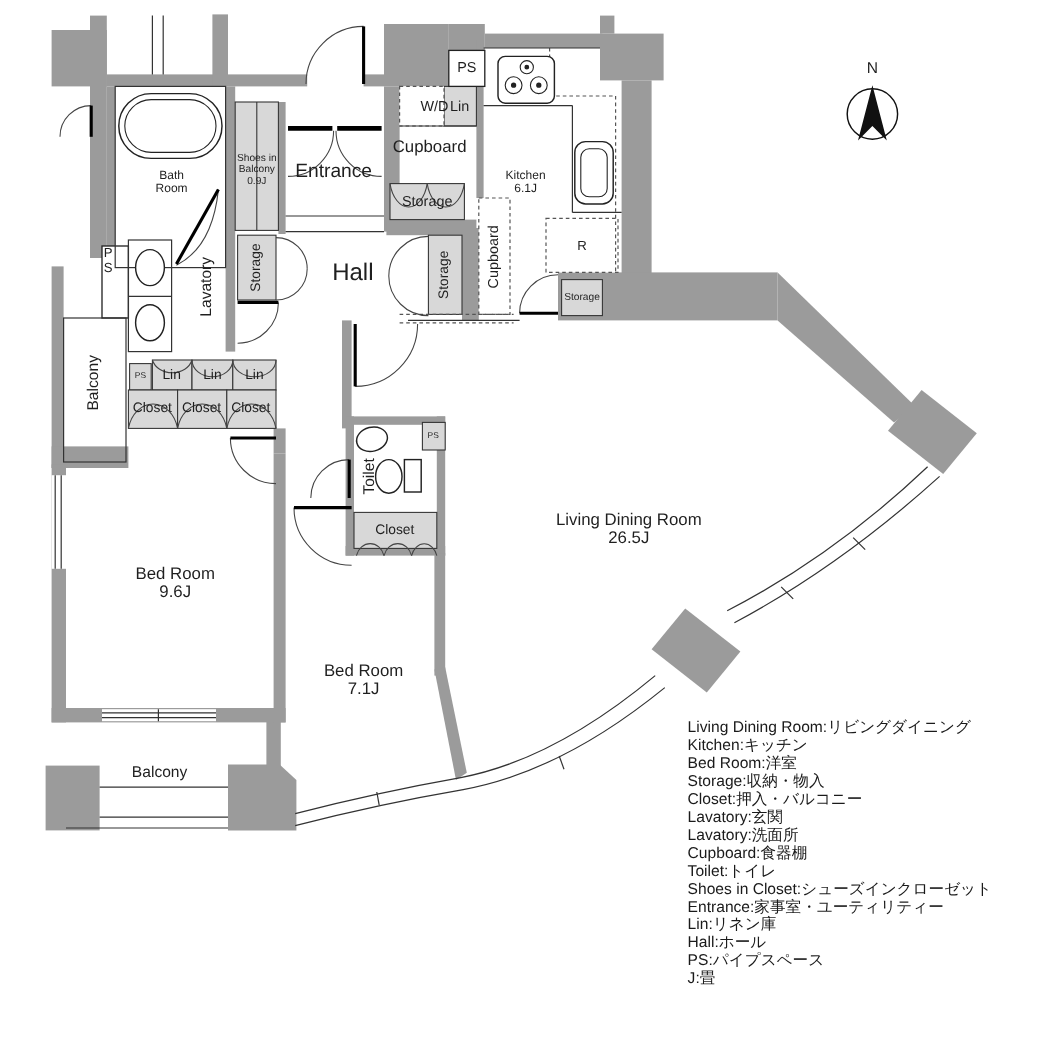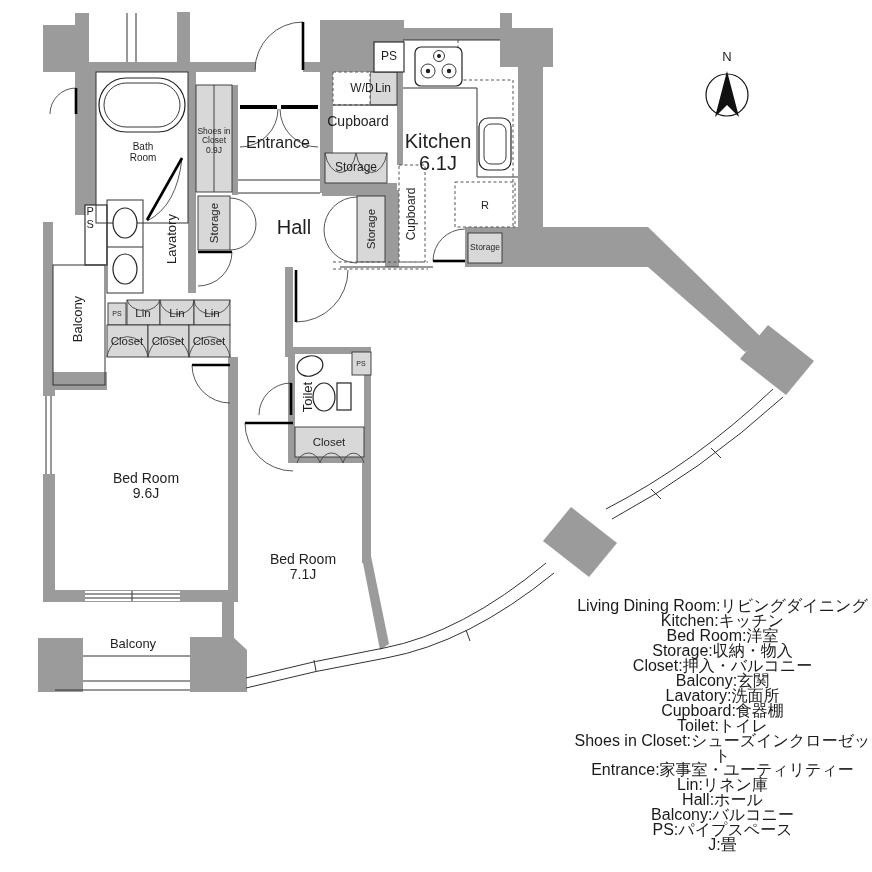--- a/index.html
+++ b/index.html
@@ -3,21 +3,21 @@
 <meta charset="utf-8">
 <style>
   html,body{margin:0;padding:0;background:#fff;}
   #plan{position:relative;width:872px;height:872px;background:#fff;overflow:hidden;
         font-family:"Liberation Sans","DejaVu Sans",sans-serif;color:#1a1a1a;}
   #plan svg{position:absolute;left:0;top:0;}
   .lbl{position:absolute;transform:translate(-50%,-50%);white-space:pre-line;text-align:center;
        line-height:1.1;color:#1f1f1f;}
   .v{transform:translate(-50%,-50%) rotate(-90deg);white-space:nowrap;}
   .vstack{writing-mode:vertical-rl;text-orientation:upright;white-space:nowrap;letter-spacing:1px;}
-  #legend{position:absolute;left:573px;top:599px;font-size:16px;line-height:14.95px;color:#1a1a1a;text-align:center;}
+  #legend{position:absolute;left:573px;top:599px;font-size:13px;line-height:14.95px;color:#1a1a1a;}
 </style>
 </head>
 <body>
 
 <div id="plan">
 
 <svg width="872" height="872" viewBox="0 0 872 872">
 
   <g fill="#9b9b9b" stroke="none">
     <rect x="75" y="13" width="14" height="12"></rect>
@@ -211,30 +211,32 @@
 
   <g>
     <circle cx="727" cy="95" r="21" fill="none" stroke="#111" stroke-width="1.2"></circle>
     <polygon points="727,71 739,117 727,105 715,117" fill="#111"></polygon>
   </g>
 </svg>
 
 <div class="lbl" style="left:143px;top:152px;font-size:10px">Bath
 Room</div>
 <div class="lbl" style="left:214px;top:141px;font-size:8.5px">Shoes in
-Closet
+Balcony
 0.9J</div>
 <div class="lbl" style="left:278px;top:143px;font-size:16px">Entrance</div>
 <div class="lbl" style="left:358px;top:122px;font-size:14px">Cupboard</div>
-<div class="lbl" style="left:438px;top:152px;font-size:20px">Kitchen
+<div class="lbl" style="left:438px;top:152px;font-size:10px">Kitchen
 6.1J</div>
 <div class="lbl" style="left:294px;top:227px;font-size:20px">Hall</div>
 <div class="lbl v" style="left:172px;top:239px;font-size:13px">Lavatory</div>
 <div class="lbl v" style="left:78px;top:319px;font-size:13px">Balcony</div>
 <div class="lbl v" style="left:308px;top:397px;font-size:13px">Toilet</div>
+<div class="lbl" style="left:524px;top:441px;font-size:14px">Living Dining Room
+26.5J</div>
 <div class="lbl" style="left:146px;top:486px;font-size:14px">Bed Room
 9.6J</div>
 <div class="lbl" style="left:303px;top:567px;font-size:14px">Bed Room
 7.1J</div>
 <div class="lbl" style="left:133px;top:644px;font-size:13px">Balcony</div>
 
 <div class="lbl" style="left:362px;top:89px;font-size:12px">W/D</div>
 <div class="lbl" style="left:383px;top:89px;font-size:12px">Lin</div>
 <div class="lbl" style="left:389px;top:57px;font-size:12px">PS</div>
 <div class="lbl" style="left:356px;top:168px;font-size:12px">Storage</div>
@@ -255,26 +257,25 @@
 <div class="lbl" style="left:329px;top:442px;font-size:11.5px">Closet</div>
 
 <div class="lbl" style="left:727px;top:57px;font-size:13px">N</div>
 
 <div id="legend">
   <div>Living Dining Room:リビングダイニング</div>
   <div>Kitchen:キッチン</div>
   <div>Bed Room:洋室</div>
   <div>Storage:収納・物入</div>
   <div>Closet:押入・バルコニー</div>
-  <div>Balcony:玄関</div>
+  <div>Lavatory:玄関</div>
   <div>Lavatory:洗面所</div>
   <div>Cupboard:食器棚</div>
   <div>Toilet:トイレ</div>
   <div>Shoes in Closet:シューズインクローゼット</div>
   <div>Entrance:家事室・ユーティリティー</div>
   <div>Lin:リネン庫</div>
   <div>Hall:ホール</div>
-  <div>Balcony:バルコニー</div>
   <div>PS:パイプスペース</div>
   <div>J:畳</div>
 </div>
 
 </div>
 
 </body></html>

